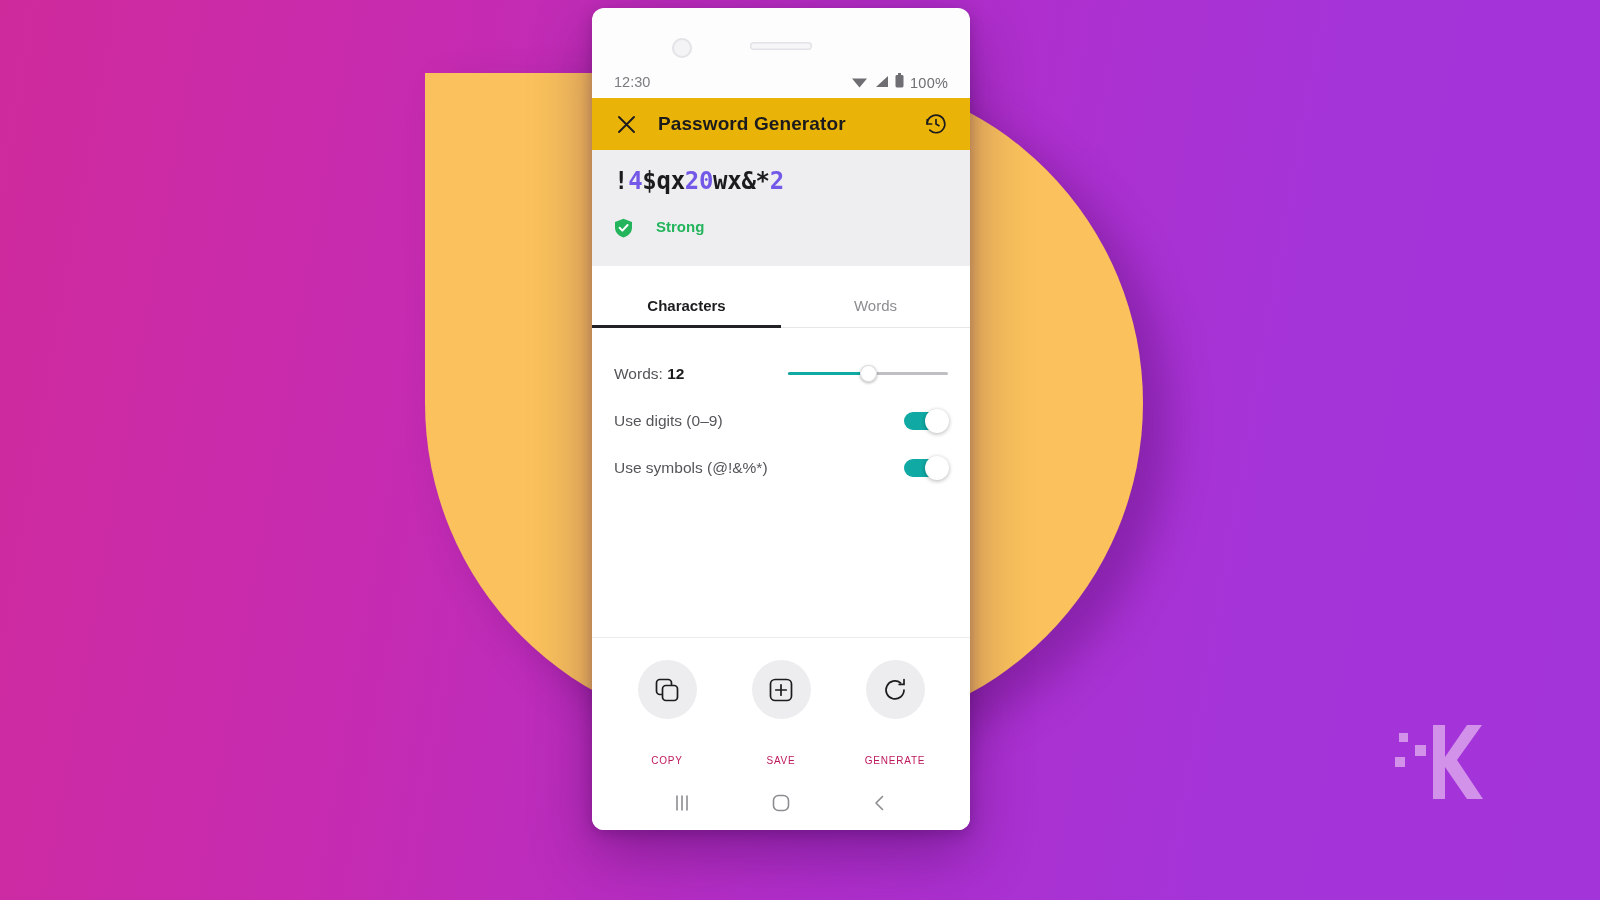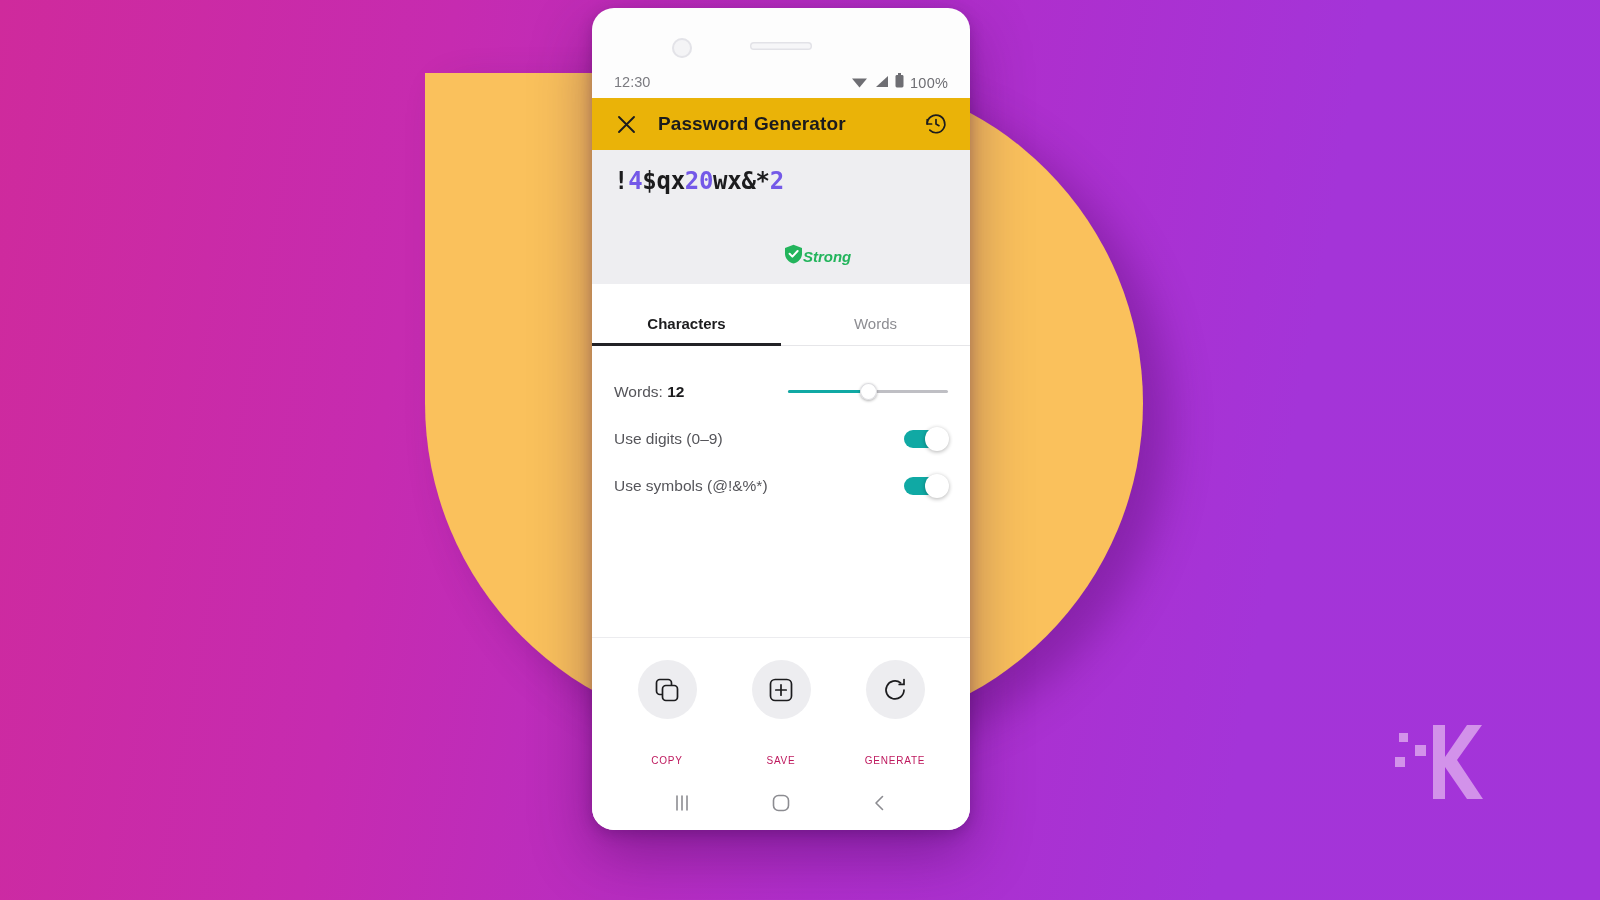--- a/index.html
+++ b/index.html
@@ -22,21 +22,21 @@
 
   
   .watermark { position:absolute; right:105px; bottom:95px; width:120px; height:90px; pointer-events:none; }
 
   
   .phone {
     position:absolute;
     left:592px; top:8px;
     width:378px; height:822px;
     background:#fdfdfd;
-    border-radius:22px;
+    border-radius:12px;
     box-shadow:0 24px 60px rgba(50,0,70,0.38), 0 4px 14px rgba(50,0,70,0.25);
     overflow:hidden;
   }
   .phone-inner { position:absolute; inset:0; display:flex; flex-direction:column; }
 
   .camera { position:absolute; left:80px; top:30px; width:20px; height:20px; border-radius:50%;
             background:#f4f4f6; box-shadow:inset 0 0 0 2px #e3e3e8; }
   .speaker { position:absolute; left:50%; transform:translateX(-50%); top:34px; width:62px; height:8px;
              border-radius:5px; background:#f6f6f8; box-shadow:inset 0 0 0 1.4px #e2e2e7; }
 
@@ -53,28 +53,28 @@
   }
   .status-right { display:flex; align-items:flex-end; gap:6px; }
   .battery-pct { font-size:14.5px; color:#6e6e73; letter-spacing:.2px; }
 
   
   .appbar { height:52px; display:flex; align-items:center; padding:0 20px; gap:18px; background:#eab308; }
   .appbar-title { font-size:19px; font-weight:bold; color:#1b1b1d; letter-spacing:.1px; flex:1; }
   .icon-btn { width:28px; height:28px; display:flex; align-items:center; justify-content:center; cursor:pointer; }
 
   
-  .pw-panel { background:#eeeef1; padding:18px 22px 16px 22px; height:134px; display:flex; flex-direction:row; }
+  .pw-panel { background:#eeeef1; padding:18px 22px 24px 22px; height:116px; display:flex; flex-direction:column; }
   .pw-text {
     font-family:"DejaVu Sans Mono","Liberation Mono",monospace;
     font-size:24px; font-weight:bold; letter-spacing:-0.3px; color:#1c1c1e; line-height:1.1;
     white-space:pre;
   }
   .pw-text .dig { color:#7459e8; }
-  .strength { margin-top:auto; display:flex; align-items:center; gap:0;font-style:italic; }
+  .strength { margin-top:auto; display:flex; align-items:flex-start; gap:23px; }
   .strength-label { color:#23b45c; font-size:15px; font-weight:bold; }
 
   
   .tabs { display:flex; background:#fff; border-bottom:1px solid #e6e6e9; }
   .tab { flex:1; text-align:center; padding:15px 0 13px; font-size:15px; color:#8d8d92; cursor:pointer; position:relative;margin-top:16px; }
   .tab.active { color:#1c1c1e; font-weight:bold; }
   .tab.active::after { content:""; position:absolute; left:0; right:0; bottom:-1px; height:2.6px; background:#222226; }
 
   
   .settings { background:#fff; padding:22px 22px 0 22px; flex:1; }

